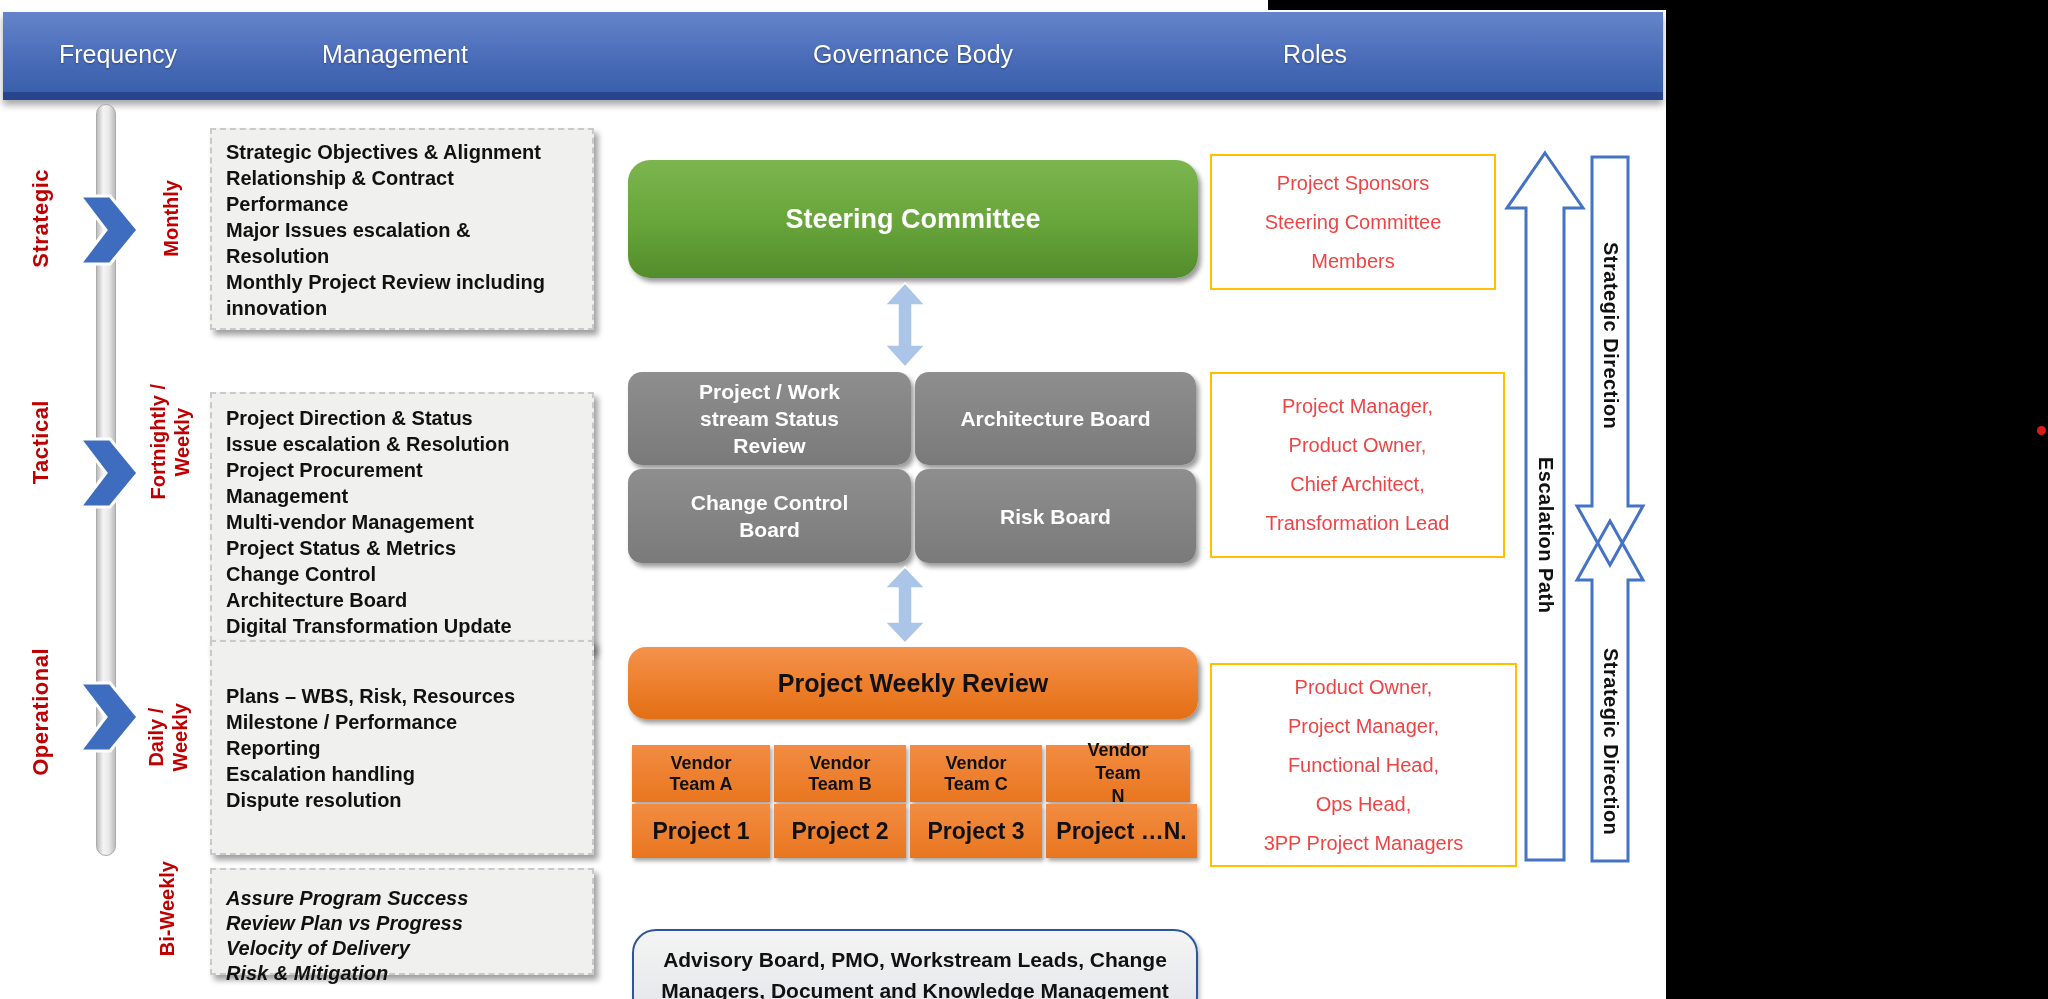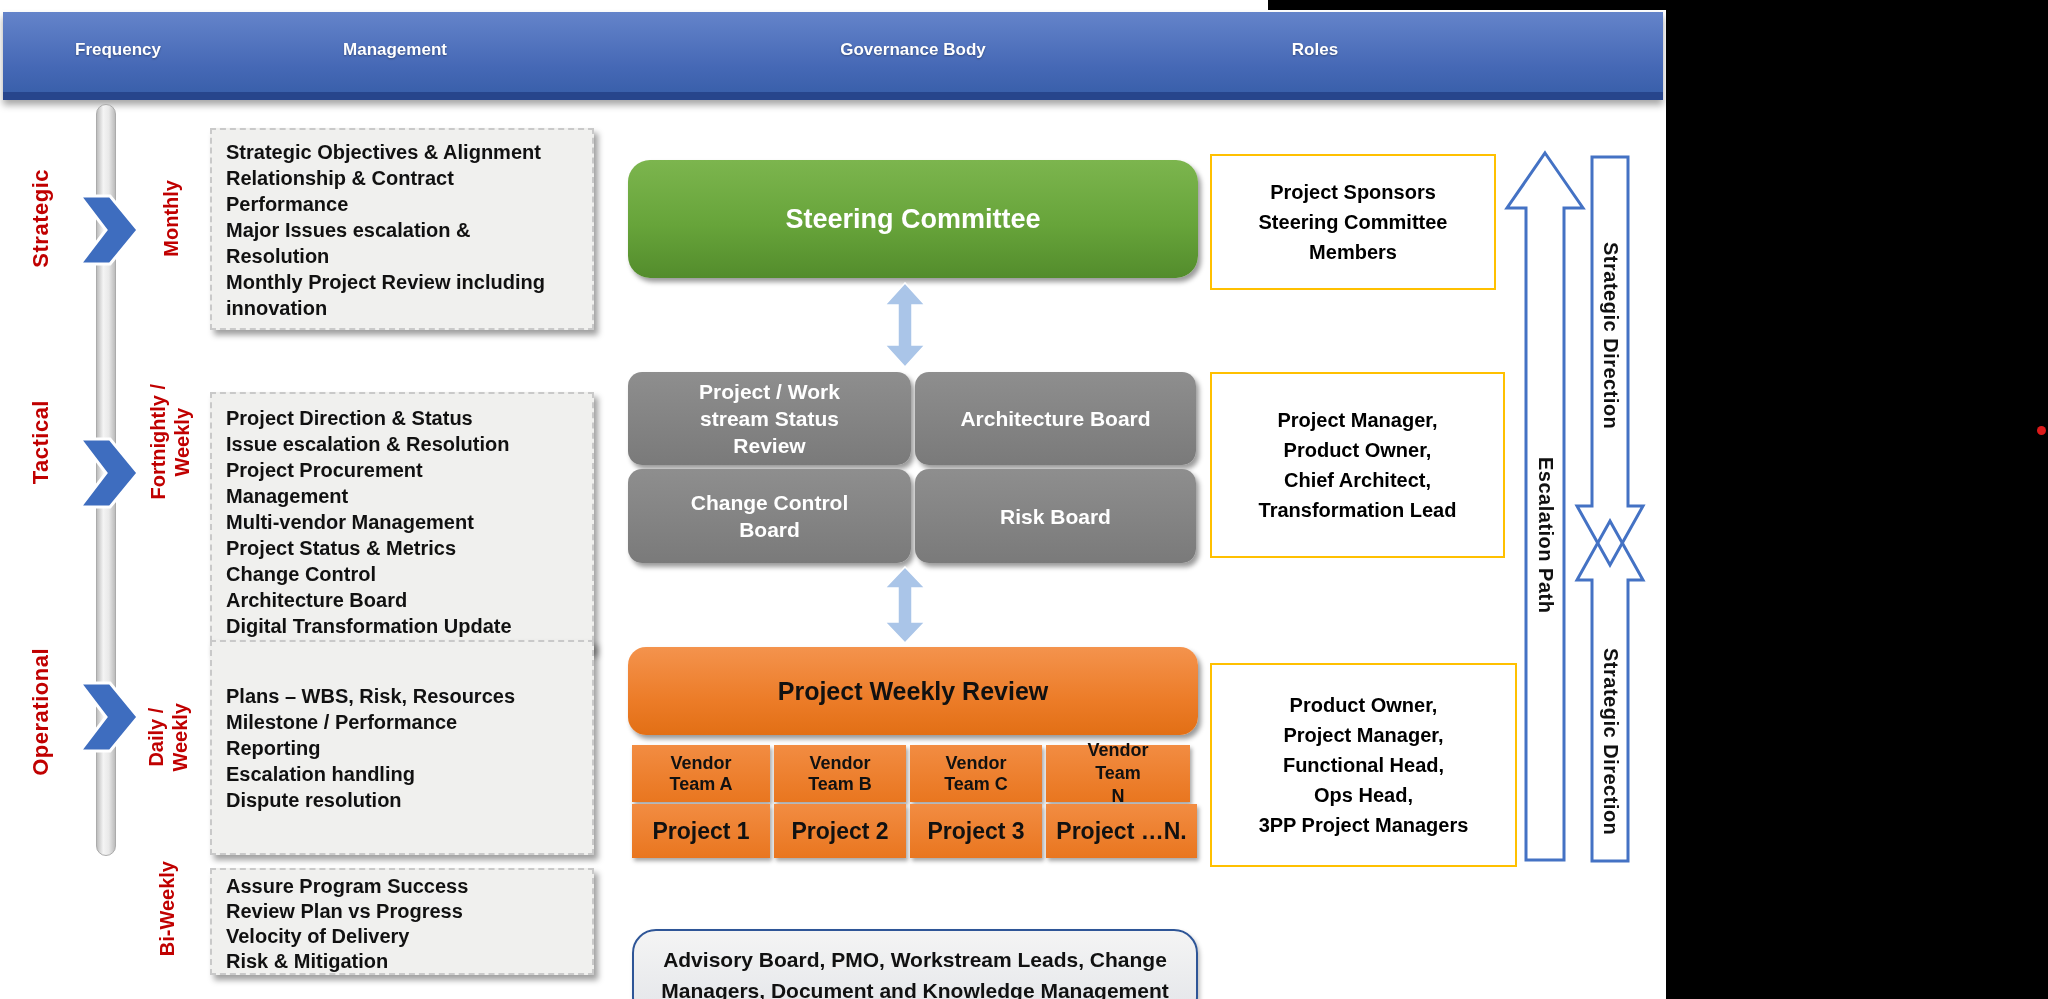--- a/index.html
+++ b/index.html
@@ -10,21 +10,21 @@
 
   
   .black-right{left:1666px;top:0;width:382px;height:999px;background:#000;}
   .black-top{left:1268px;top:0;width:400px;height:10px;background:#000;}
   .red-dot{left:2037px;top:426px;width:9px;height:9px;border-radius:50%;background:#dd1a1a;z-index:9;}
 
   
   .header{left:3px;top:12px;width:1660px;height:88px;
           background:linear-gradient(180deg,#6484ca 0%,#4568b5 70%,#3a60ab 100%);
           border-bottom:8px solid #27458c;box-shadow:0 5px 7px rgba(0,0,0,.35);}
-  .hlabel{position:absolute;top:28px;color:#fff;font-size:17px;font-weight:bold;text-align:center;
+  .hlabel{position:absolute;top:28px;color:#fff;font-size:25px;font-weight:normal;text-align:center;
           text-shadow:0 1px 2px rgba(0,0,0,.35);}
   .h-frequency{left:25px;width:180px;}
   .h-objectives{left:282px;width:220px;}
   .h-governance{left:750px;width:320px;}
   .h-roles{left:1212px;width:200px;}
 
   
   .track{left:96px;top:104px;width:20px;height:752px;border-radius:10px;
          background:linear-gradient(90deg,#bdbdbd,#f4f4f4 35%,#e9e9e9 65%,#bcbcbc);
          border:1px solid #ababab;}
@@ -45,56 +45,56 @@
   .chev-2{left:78px;top:437px;}
   .chev-3{left:78px;top:681px;}
 
   
   .obj{left:210px;width:384px;background:#f0f0ee;border:2px dashed #c9c9c9;
        box-shadow:4px 5px 6px rgba(0,0,0,.38);color:#111;font-weight:bold;
        font-size:20px;line-height:26px;white-space:pre-line;}
   .obj-1{top:128px;height:202px;padding:9px 14px;}
   .obj-2{top:352px;height:260px;padding:11px 14px;margin-top:40px;}
   .obj-3{top:640px;height:215px;padding:0 14px;display:flex;align-items:center;}
-  .obj-4{top:868px;height:107px;padding:4px 14px;line-height:25px;}
+  .obj-4{top:868px;height:107px;padding:16px 14px;line-height:25px;font-style:italic;}
 
   
   .gbox{color:#fff;font-weight:bold;text-align:center;display:flex;align-items:center;justify-content:center;
         box-shadow:3px 4px 5px rgba(0,0,0,.4);white-space:pre-line;}
   .green{left:628px;top:160px;width:570px;height:118px;border-radius:22px;
          background:linear-gradient(180deg,#7cb54e 0%,#67a43a 55%,#538c2c 100%);
          font-size:27px;}
   .grayb{background:linear-gradient(180deg,#8e8e8e 0%,#7a7a7a 100%);border-radius:14px;
          font-size:21px;line-height:27px;}
   .g1{left:628px;top:372px;width:283px;height:93px;}
   .g2{left:915px;top:372px;width:281px;height:93px;}
   .g3{left:628px;top:469px;width:283px;height:94px;}
   .g4{left:915px;top:469px;width:281px;height:94px;}
-  .orange-main{left:628px;top:647px;width:570px;height:88px;border-radius:18px;
+  .orange-main{left:628px;top:647px;width:570px;height:72px;border-radius:18px;
          background:linear-gradient(180deg,#f4934d 0%,#ec7c28 60%,#e26f15 100%);
          color:#111;font-size:25px;box-shadow:3px 4px 5px rgba(0,0,0,.4);
          display:flex;align-items:center;justify-content:center;font-weight:bold;}
   .vcell,.pcell{background:linear-gradient(180deg,#f28c42 0%,#e9761f 100%);color:#111;font-weight:bold;
          text-align:center;display:flex;align-items:center;justify-content:center;
          box-shadow:2px 3px 4px rgba(0,0,0,.35);white-space:pre-line;}
   .vcell{top:745px;height:57px;font-size:18px;line-height:21px;z-index:1;}
   .pcell{top:804px;height:54px;font-size:23px;z-index:2;}
   .v1{left:632px;width:138px;} .v2{left:774px;width:132px;} .v3{left:910px;width:132px;}
   .v4{left:1046px;width:144px;align-items:flex-start;}
   .v4 .vtxt{display:block;margin-top:-6px;line-height:23px;}
   .p1{left:632px;width:138px;} .p2{left:774px;width:132px;} .p3{left:910px;width:132px;} .p4{left:1046px;width:151px;}
   .advisory{left:632px;top:893px;width:566px;height:92px;border-radius:24px;
          background:linear-gradient(180deg,#f4f4f4,#e3e5e9);border:2px solid #2e5597;
          color:#111;font-size:21px;line-height:31px;font-weight:bold;text-align:center;
          display:flex;align-items:center;justify-content:center;white-space:pre-line;
          box-shadow:2px 3px 4px rgba(0,0,0,.25);margin-top:36px;}
 
   
-  .role{background:#fff;border:2px solid #ffc000;color:#000000;font-weight:bold;font-size:20px;
-        line-height:30px;text-align:center;display:flex;align-items:center;justify-content:center;
+  .role{background:#fff;border:2px solid #ffc000;color:#ef4444;font-weight:normal;font-size:20px;
+        line-height:39px;text-align:center;display:flex;align-items:center;justify-content:center;
         white-space:pre-line;}
   .r1{left:1210px;top:154px;width:286px;height:136px;}
   .r2{left:1210px;top:372px;width:295px;height:186px;}
   .r3{left:1210px;top:663px;width:307px;height:204px;}
 
   
   .arrowtext{color:#111;font-weight:bold;font-size:20px;letter-spacing:.5px;}
   .esc-text{left:1527px;top:425px;width:36px;height:220px;}
   .sdd-text{left:1592px;top:218px;width:36px;height:235px;}
   .sdu-text{left:1592px;top:632px;width:36px;height:220px;}

